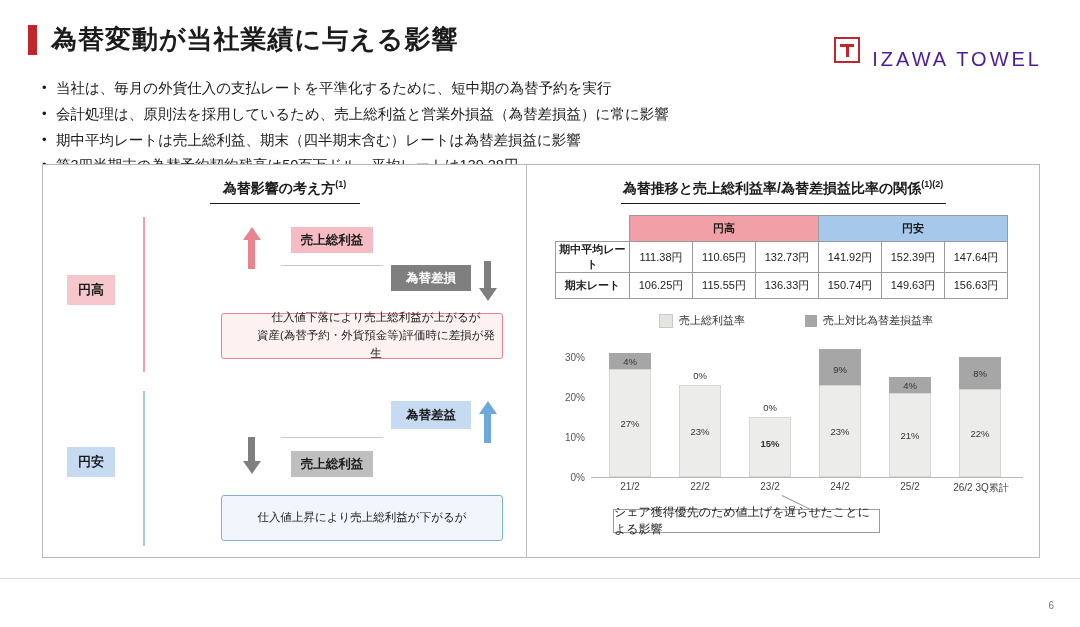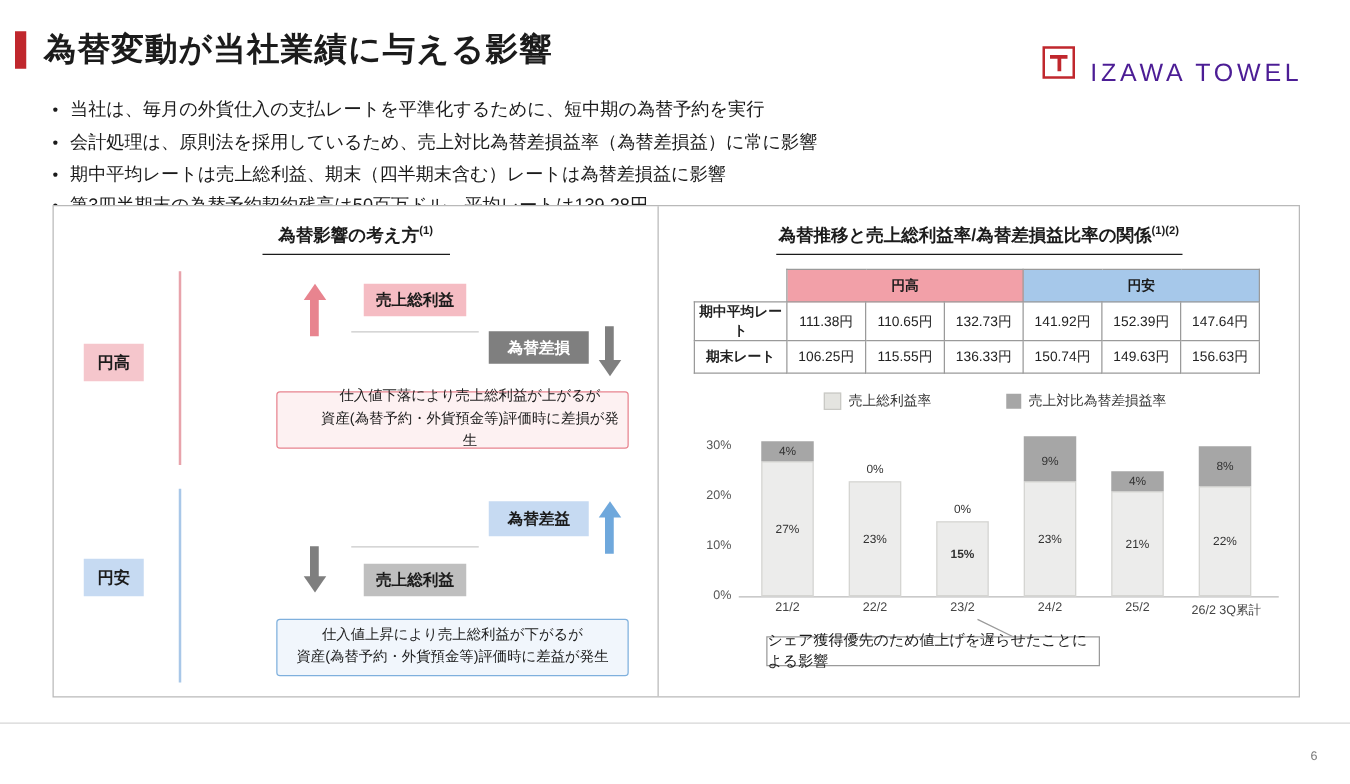--- a/index.html
+++ b/index.html
@@ -7,21 +7,21 @@
     width:1080px;height:627px;
     background:#ffffff;
     font-family:"Liberation Sans","DejaVu Sans",sans-serif;
     color:#222;
     position:relative;
     overflow:hidden;
   }
   .slide{position:relative;width:1080px;height:627px;}
 
   
-  .title-row{position:absolute;left:12px;top:22px;display:flex;align-items:center;}
+  .title-row{position:absolute;left:28px;top:22px;display:flex;align-items:center;}
   .title-bar{width:9px;height:30px;background:#c0272d;margin-right:14px;}
   .title-text{font-size:26px;font-weight:bold;letter-spacing:1px;color:#1b1b1b;}
   .logo{position:absolute;right:38px;top:28px;display:flex;align-items:center;}
   .logo-mark{width:26px;height:26px;border:2px solid #c0272d;box-sizing:border-box;position:relative;margin-right:12px;}
   .logo-mark:before{content:"";position:absolute;left:4px;top:5px;width:14px;height:3px;background:#c0272d;}
   .logo-mark:after{content:"";position:absolute;left:9.5px;top:5px;width:3px;height:13px;background:#c0272d;}
   .logo-text{font-size:20px;letter-spacing:3px;color:#4c1d95;font-weight:500;margin-top:20px;}
 
   
   .bullets{position:absolute;left:42px;top:78px;width:1000px;}
@@ -119,21 +119,21 @@
     <div class="logo-text">IZAWA TOWEL</div>
   </div>
 
   <div class="bullets">
     <div class="bullet">
       <span class="dot">•</span>
       <span>当社は、毎月の外貨仕入の支払レートを平準化するために、短中期の為替予約を実行</span>
     </div>
     <div class="bullet">
       <span class="dot">•</span>
-      <span>会計処理は、原則法を採用しているため、売上対比為替差損益率（為替差損益）に常に影響</span>
+      <span>会計処理は、原則法を採用しているため、売上総利益と営業外損益（為替差損益）に常に影響</span>
     </div>
     <div class="bullet">
       <span class="dot">•</span>
       <span>期中平均レートは売上総利益、期末（四半期末含む）レートは為替差損益に影響</span>
     </div>
     <div class="bullet">
       <span class="dot">•</span>
       <span>第3四半期末の為替予約契約残高は50百万ドル、平均レートは139.28円</span>
     </div>
   </div>
@@ -189,21 +189,20 @@
       <div class="arrow arr-down-gray" style="left:199.5px;top:296px;"></div>
 
       <div class="bx box-lgray" style="left:248px;top:286px;width:82px;height:26px;">
         <span>売上総利益</span>
       </div>
       <div class="hline" style="left:238px;top:272px;width:102px;background:#c9c9c9;"></div>
 
       <div class="notebox blue" style="left:178px;top:330px;width:282px;height:46px;">
         <div>
           <div>仕入値上昇により売上総利益が下がるが</div>
-          <div>資産(為替予約・外貨預金等)評価時に差益が発生</div>
         </div>
       </div>
     </div>
 
     <div class="right">
       <div class="sec-title">
         <span>為替推移と売上総利益率/為替差損益比率の関係</span><span class="sup">(1)(2)</span>
       </div>
       <div class="sec-underline" style="width:325px;"></div>
 

